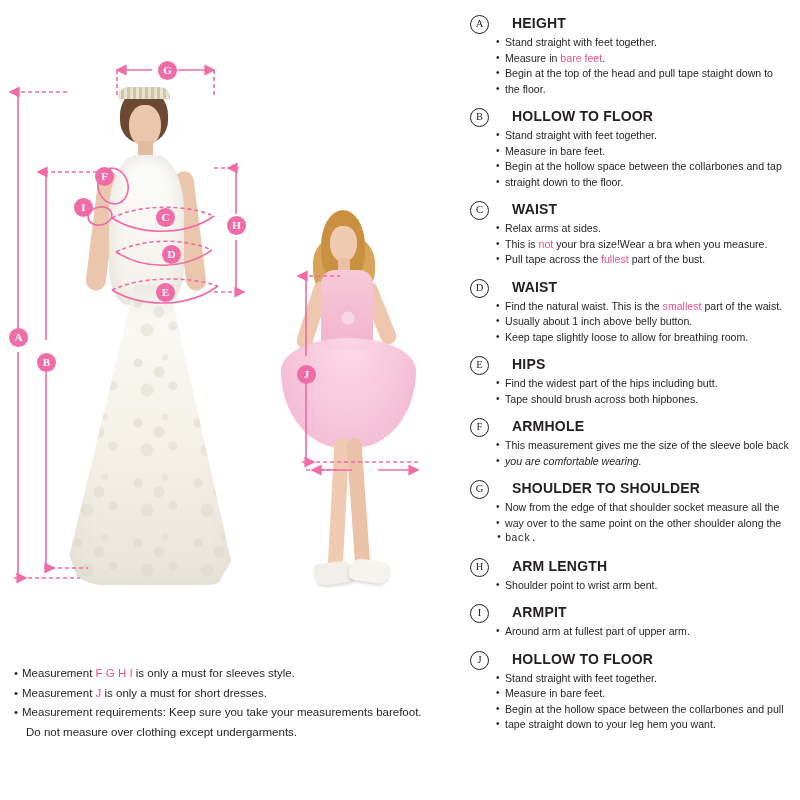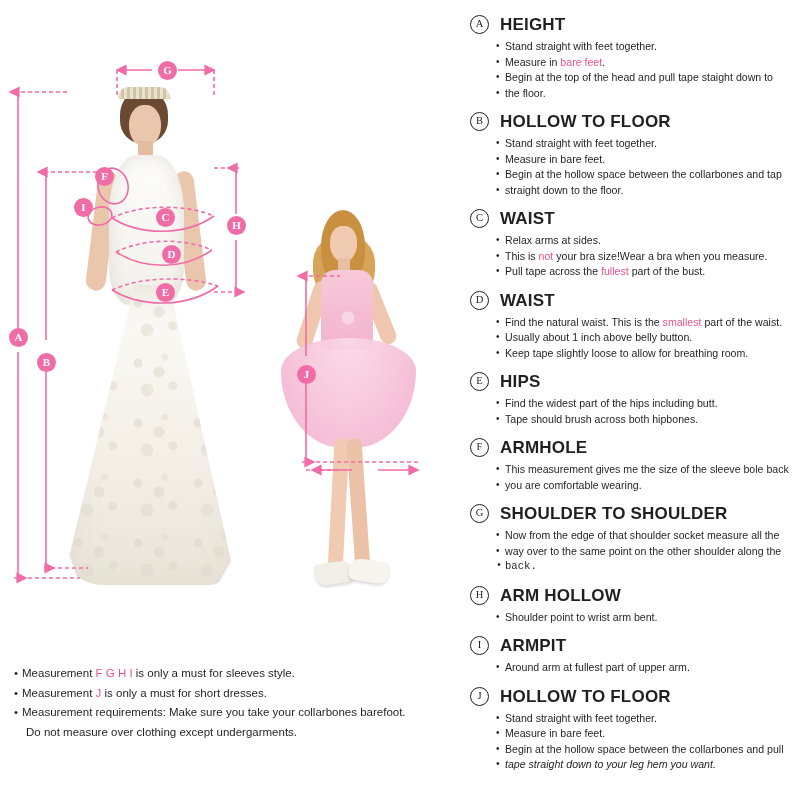--- a/index.html
+++ b/index.html
@@ -288,24 +288,24 @@
     height: 17px;
     border: 1.4px solid #231f20;
     border-radius: 50%;
     font-size: 10.5px;
     line-height: 15px;
     text-align: center;
     font-family: "Liberation Serif", serif;
     color: #231f20;
   }
   .entry .title {
-    font-size: 17px;
+    font-size: 14px;
     font-weight: bold;
     letter-spacing: .2px;
-    margin: 1px 0 4px 4px;
+    margin: 1px 0 4px 16px;
     color: #231f20;
   }
   .entry ul {
     margin: 0;
     padding: 0;
     list-style: none;
   }
   .entry li {
     font-size: 10.6px;
     line-height: 15.5px;
@@ -433,21 +433,21 @@
   </div>
 
   <div class="notes">
     <div class="line">
       <span class="bullet">•</span><span>Measurement </span><span class="hl">F G H I </span><span>is only a must for sleeves style.</span>
     </div>
     <div class="line">
       <span class="bullet">•</span><span>Measurement </span><span class="hl">J </span><span>is only a must for short dresses.</span>
     </div>
     <div class="line">
-      <span class="bullet">•</span><span>Measurement requirements: Make sure you take your collarbones barefoot.</span>
+      <span class="bullet">•</span><span>Measurement requirements: Keep sure you take your measurements barefoot.</span>
     </div>
     <div class="line indent">Do not measure over clothing except undergarments.</div>
   </div>
 
   <div class="right-panel">
 
     <div class="entry">
       <div class="circ">A</div>
       <div class="title">HEIGHT</div>
       <ul>
@@ -496,55 +496,55 @@
         <li><span>Find the widest part of the hips including butt.</span></li>
         <li><span>Tape should brush across both hipbones.</span></li>
       </ul>
     </div>
 
     <div class="entry">
       <div class="circ">F</div>
       <div class="title">ARMHOLE</div>
       <ul>
         <li><span>This measurement gives me the size of the sleeve bole back</span></li>
-        <li style="list-style:none; padding-left:9px;"><span>you are comfortable wearing.</span></li>
+        <li style="list-style:none; padding-left:9px;font-style:italic;"><span>you are comfortable wearing.</span></li>
       </ul>
     </div>
 
     <div class="entry">
       <div class="circ">G</div>
       <div class="title">SHOULDER TO SHOULDER</div>
       <ul>
         <li><span>Now from the edge of that shoulder socket measure all the</span></li>
         <li style="list-style:none; padding-left:9px;"><span>way over to the same point on the other shoulder along the</span></li>
         <li style="list-style:none; padding-left:9px;font-family:Liberation Mono, monospace;"><span>back.</span></li>
       </ul>
     </div>
 
     <div class="entry">
       <div class="circ">H</div>
-      <div class="title">ARM HOLLOW</div>
+      <div class="title">ARM LENGTH</div>
       <ul>
         <li><span>Shoulder point to wrist arm bent.</span></li>
       </ul>
     </div>
 
     <div class="entry">
       <div class="circ">I</div>
       <div class="title">ARMPIT</div>
       <ul>
         <li><span>Around arm at fullest part of upper arm.</span></li>
       </ul>
     </div>
 
     <div class="entry">
       <div class="circ">J</div>
       <div class="title">HOLLOW TO FLOOR</div>
       <ul>
         <li><span>Stand straight with feet together.</span></li>
         <li><span>Measure in bare feet.</span></li>
         <li><span>Begin at the hollow space between the collarbones and pull</span></li>
-        <li style="list-style:none; padding-left:9px;font-style:italic;"><span>tape straight down to your leg hem you want.</span></li>
+        <li style="list-style:none; padding-left:9px;"><span>tape straight down to your leg hem you want.</span></li>
       </ul>
     </div>
 
   </div>
 </div>
 
 </body></html>

